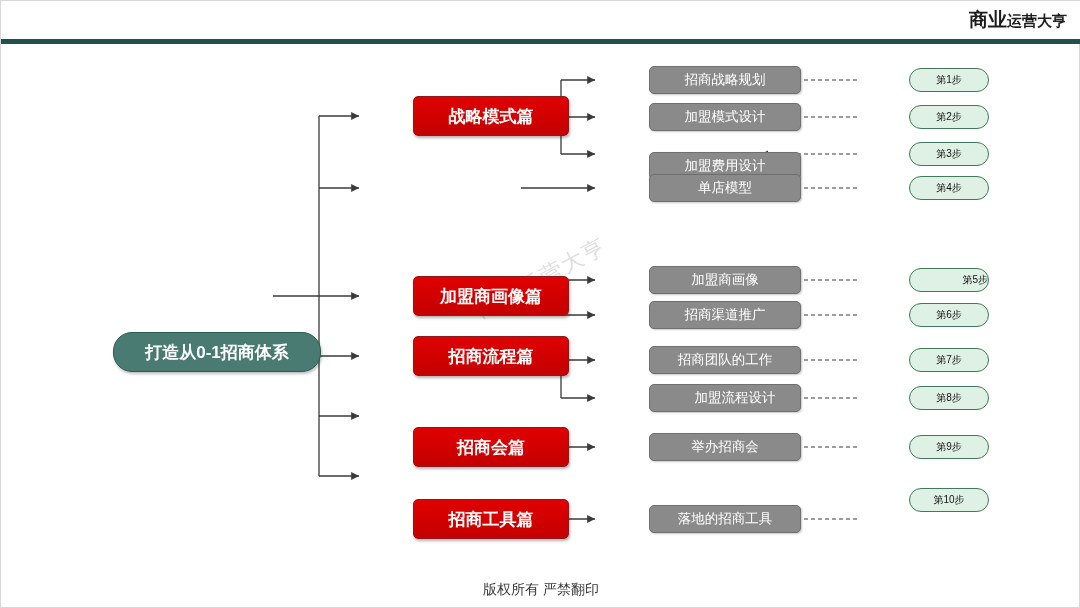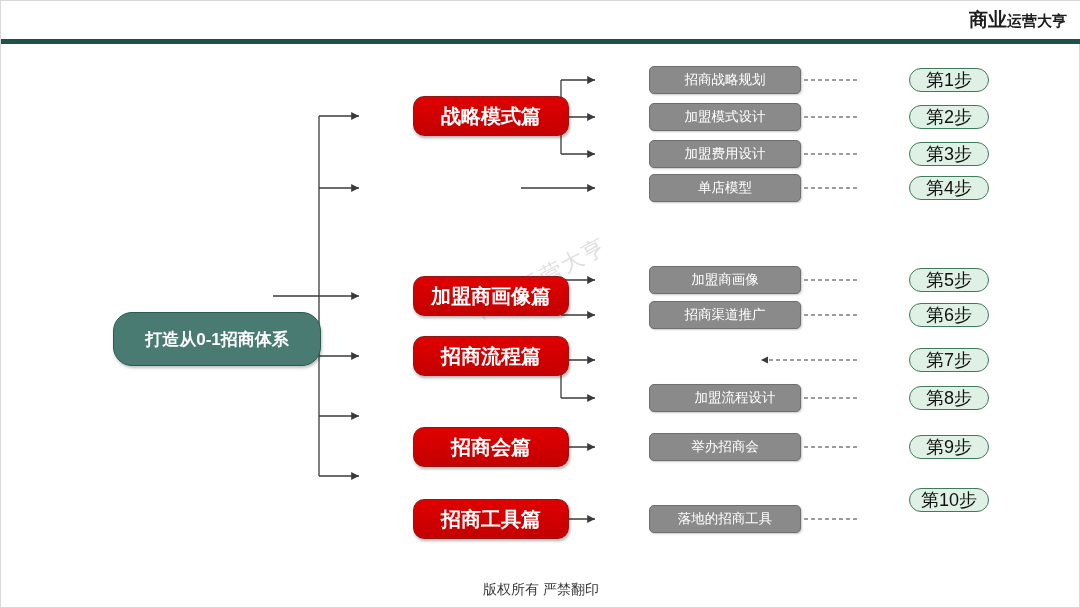--- a/index.html
+++ b/index.html
@@ -84,40 +84,40 @@
     display: flex;
     align-items: center;
     justify-content: center;
     white-space: nowrap;
     text-align: center;
     margin-left: 48px;
   }
   
   .root-node {
     left: 64px;
-    top: 268px;
+    top: 288px;
     width: 208px;
-    height: 54px;
+    height: 40px;
     background: #4a7b72;
     border: 1.5px solid #2b5a50;
     border-radius: 19px;
     color: #ffffff;
     font-size: 17px;
     font-weight: bold;
     box-shadow: 1px 2px 3px rgba(0,0,0,0.25);
   }
   
   .red-node {
     width: 156px;
     height: 40px;
     background: linear-gradient(to bottom, #e00000, #c40000);
     border: 1.2px solid #8d1a1a;
-    border-radius: 11px;
+    border-radius: 5px;
     color: #ffffff;
-    font-size: 20px;
+    font-size: 17px;
     font-weight: bold;
     box-shadow: 1px 2px 3px rgba(0,0,0,0.3);
     left: 364px;
   }
   
   .gray-node {
     width: 152px;
     height: 28px;
     background: #8a8a8a;
     border: 1px solid #6f6f6f;
@@ -128,21 +128,21 @@
     box-shadow: 1px 1px 2px rgba(0,0,0,0.22);
   }
   
   .step-node {
     width: 80px;
     height: 24px;
     background: #dff0e4;
     border: 1px solid #3f7a5a;
     border-radius: 12px;
     color: #111111;
-    font-size: 18px;
+    font-size: 10px;
     left: 860px;
   }
   .footer {
     position: absolute;
     left: 0;
     bottom: 8px;
     width: 1080px;
     text-align: center;
     font-size: 14px;
     color: #3a3a3a;
@@ -239,32 +239,35 @@
     <div class="node red-node" style="top:455px;">
       <span>招商工具篇</span>
     </div>
 
     <div class="node gray-node" style="top:22px;">
         <span>招商战略规划</span>
       </div>
     <div class="node gray-node" style="top:59px;">
         <span>加盟模式设计</span>
       </div>
-    <div class="node gray-node" style="top:96px;">
+    <div class="node gray-node" style="top:108px;">
         <span>加盟费用设计</span>
       </div>
     <div class="node gray-node" style="top:130px;">
         <span>单店模型</span>
       </div>
     <div class="node gray-node" style="top:222px;">
         <span>加盟商画像</span>
       </div>
     <div class="node gray-node" style="top:257px;">
         <span>招商渠道推广</span>
       </div>
+    <div class="node gray-node" style="top:302px;">
+        <span>招商团队的工作</span>
+      </div>
     <div class="node gray-node" style="top:340px;padding-left:20px;">
         <span>加盟流程设计</span>
       </div>
     <div class="node gray-node" style="top:389px;">
         <span>举办招商会</span>
       </div>
     <div class="node gray-node" style="top:461px;">
         <span>落地的招商工具</span>
       </div>
 
@@ -273,21 +276,21 @@
       </div>
     <div class="node step-node" style="top:61px;">
         <span>第2步</span>
       </div>
     <div class="node step-node" style="top:98px;">
         <span>第3步</span>
       </div>
     <div class="node step-node" style="top:132px;">
         <span>第4步</span>
       </div>
-    <div class="node step-node" style="top:224px;">
+    <div class="node step-node" style="top:224px;justify-content:flex-end;">
         <span>第5步</span>
       </div>
     <div class="node step-node" style="top:259px;">
         <span>第6步</span>
       </div>
     <div class="node step-node" style="top:304px;">
         <span>第7步</span>
       </div>
     <div class="node step-node" style="top:342px;">
         <span>第8步</span>

